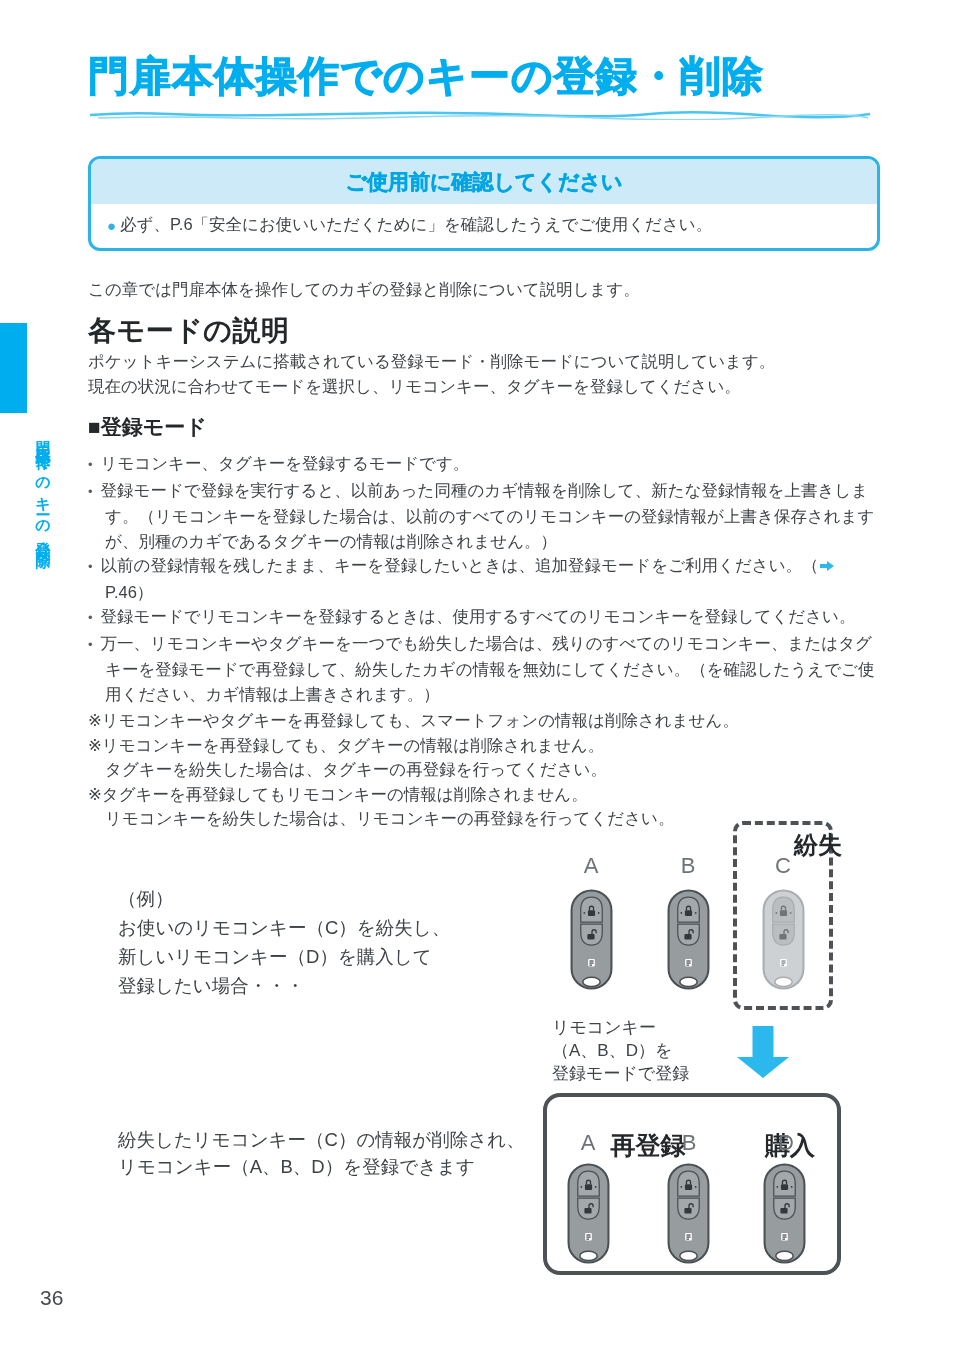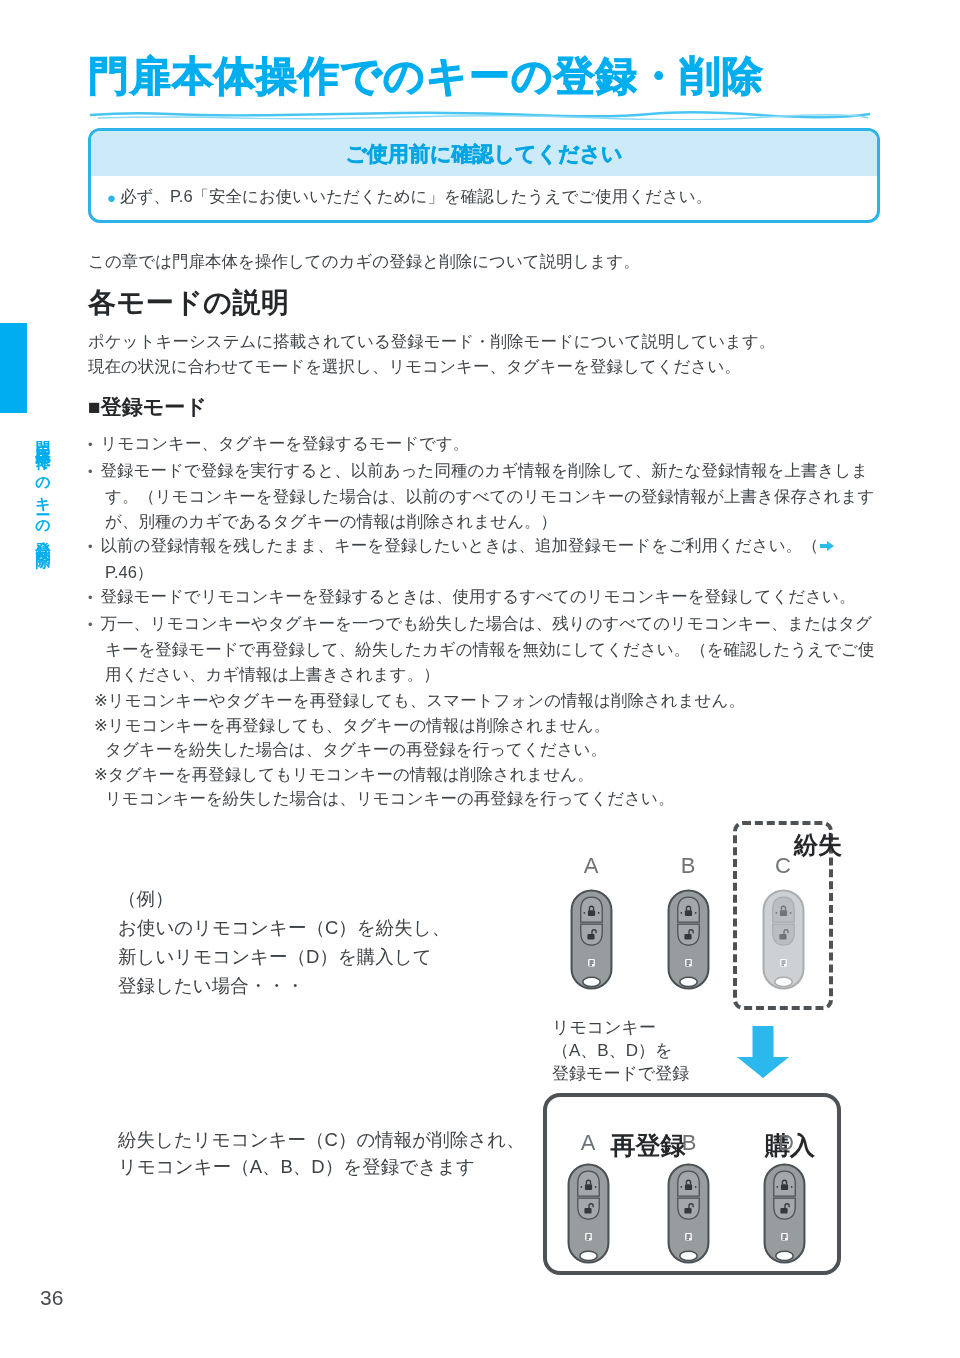--- a/index.html
+++ b/index.html
@@ -32,46 +32,46 @@
   .page-number{position:absolute;left:40px;top:1286px;font-size:21px;color:#46494d;}
 
   
   .content{position:absolute;left:88px;top:0;width:792px;}
   h1.title{
     margin-top:52px;font-size:41px;line-height:48px;font-weight:900;
     color:var(--accent);letter-spacing:1px;-webkit-text-stroke:1.1px var(--accent);
   }
   .underline-svg{display:block;margin-top:10px;}
   .notice{
-    margin-top:8px;border:3px solid var(--box-border);border-radius:12px;
+    margin-top:36px;border:3px solid var(--box-border);border-radius:12px;
     overflow:hidden;background:#fff;
   }
   .notice-header{
     background:var(--box-header-bg);text-align:center;
     font-size:21px;font-weight:bold;color:var(--header-text);
     padding:9px 0 8px;-webkit-text-stroke:0.5px var(--header-text);
   }
   .notice-body{
     padding:10px 16px 12px;font-size:16.5px;color:var(--text);
     display:flex;align-items:center;gap:4px;
   }
   .notice-dot{color:var(--box-border);font-size:15px;line-height:1;}
   p.intro{margin-top:26px;font-size:16.5px;line-height:24px;}
   h2.section-heading{margin-top:12px;font-size:28px;line-height:36px;color:var(--heading);font-weight:900;letter-spacing:0.5px;}
-  .section-desc{margin-top:8px;font-size:16.5px;line-height:25px;}
+  .section-desc{font-size:16.5px;line-height:25px;}
   h3.sub-heading{margin-top:14px;font-size:21px;line-height:28px;color:var(--heading);font-weight:900;}
   ul.bullets{margin-top:10px;list-style:none;}
   ul.bullets li{
     font-size:16.5px;line-height:24.5px;
     padding-left:17px;text-indent:-17px;
   }
   ul.bullets li::before{content:"•";color:#5a5f63;margin-right:8px;font-size:13px;}
   .cyan-arrow-svg{display:inline-block;vertical-align:-1px;margin:0 1px;}
   .notes{margin-top:2px;}
-  .note-line{font-size:16.5px;line-height:24.5px;margin-left:6px;}
+  .note-line{font-size:16.5px;line-height:24.5px;}
   .note-sub{font-size:16.5px;line-height:24.5px;padding-left:17px;}
 
   
   .figure{position:absolute;left:0;top:820px;width:960px;height:480px;}
   .example-intro{position:absolute;left:118px;top:64px;font-size:18.5px;line-height:29px;color:var(--text);}
   .lost-box{
     position:absolute;left:733px;top:1px;width:100px;height:189px;
     border:4.5px dashed var(--outline);border-radius:10px;background:#fff;
   }
   .lost-label{

